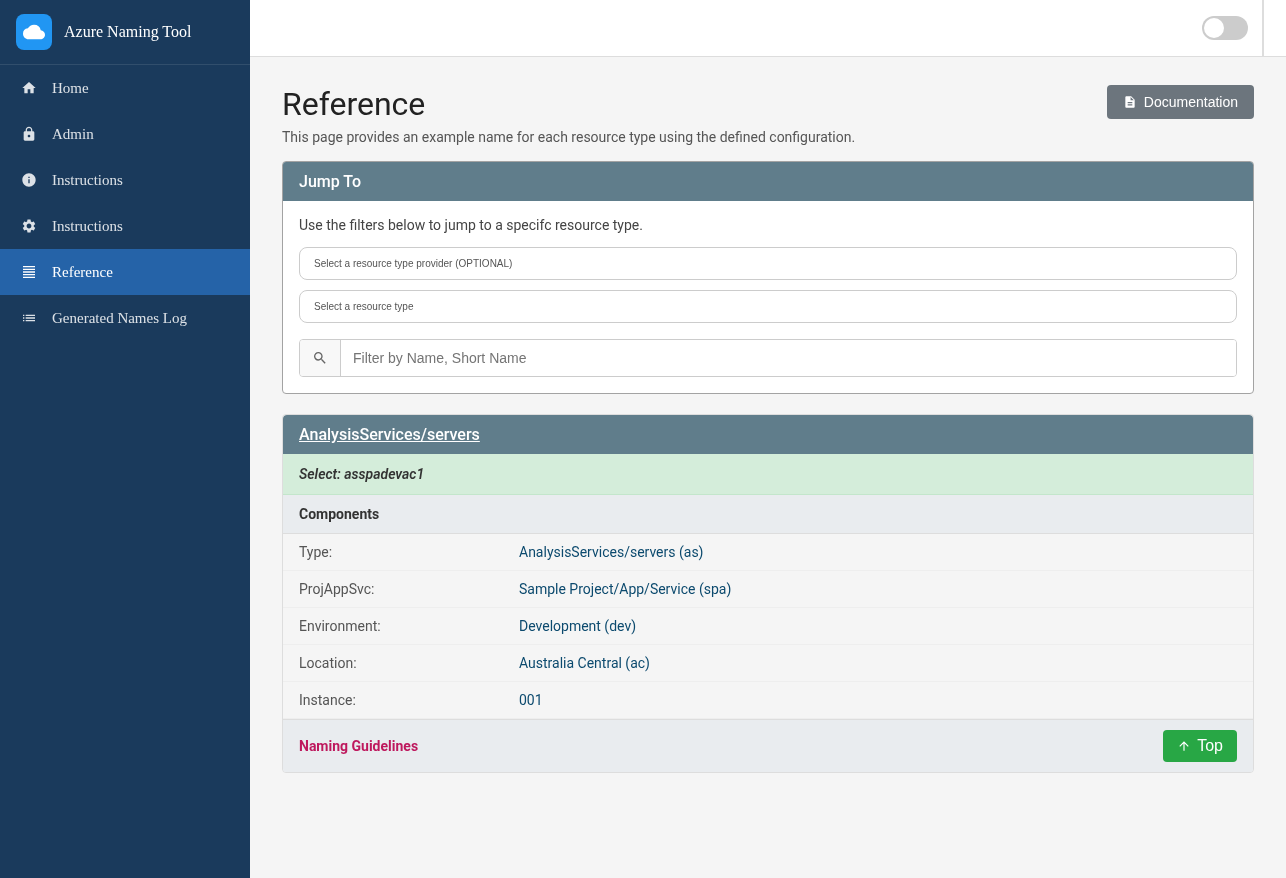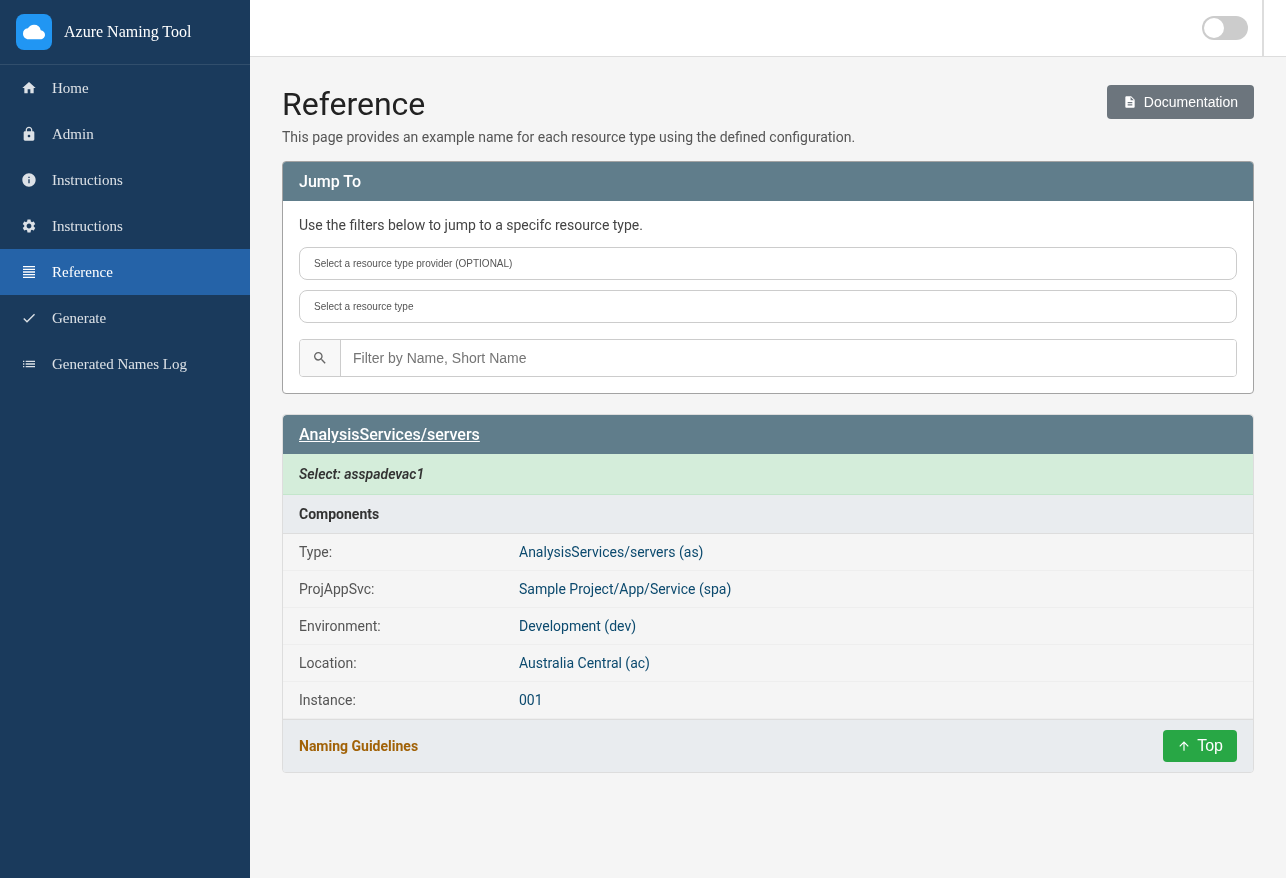--- a/index.html
+++ b/index.html
@@ -232,21 +232,21 @@
       display: flex;
       align-items: center;
       justify-content: space-between;
       padding: 10px 16px;
       background: #e9ecef;
       border-top: 1px solid #ddd;
     }
     .naming-guidelines-label {
       font-size: 14px;
       font-weight: 700;
-      color: #a16207;
+      color: #be185d;
     }
     .top-btn {
       display: flex;
       align-items: center;
       gap: 6px;
       background: #28a745;
       color: white;
       border: none;
       border-radius: 4px;
       padding: 7px 14px;
@@ -306,28 +306,20 @@
       </span>
       <span>Instructions</span>
     </div>
     <div class="nav-item active">
       <span class="nav-icon">
         <svg viewBox="0 0 24 24">
             <path d="M3 3h18v2H3zm0 4h18v2H3zm0 4h18v2H3zm0 4h18v2H3zm0 4h18v2H3z"></path>
           </svg>
       </span>
       <span>Reference</span>
-    </div>
-    <div class="nav-item">
-      <span class="nav-icon">
-        <svg viewBox="0 0 24 24">
-            <path d="M9 16.17L4.83 12l-1.42 1.41L9 19 21 7l-1.41-1.41z"></path>
-          </svg>
-      </span>
-      <span>Generate</span>
     </div>
     <div class="nav-item">
       <span class="nav-icon">
         <svg viewBox="0 0 24 24">
             <path d="M3 13h2v-2H3v2zm0 4h2v-2H3v2zm0-8h2V7H3v2zm4 4h14v-2H7v2zm0 4h14v-2H7v2zM7 7v2h14V7H7z"></path>
           </svg>
       </span>
       <span>Generated Names Log</span>
     </div>
   </nav>

